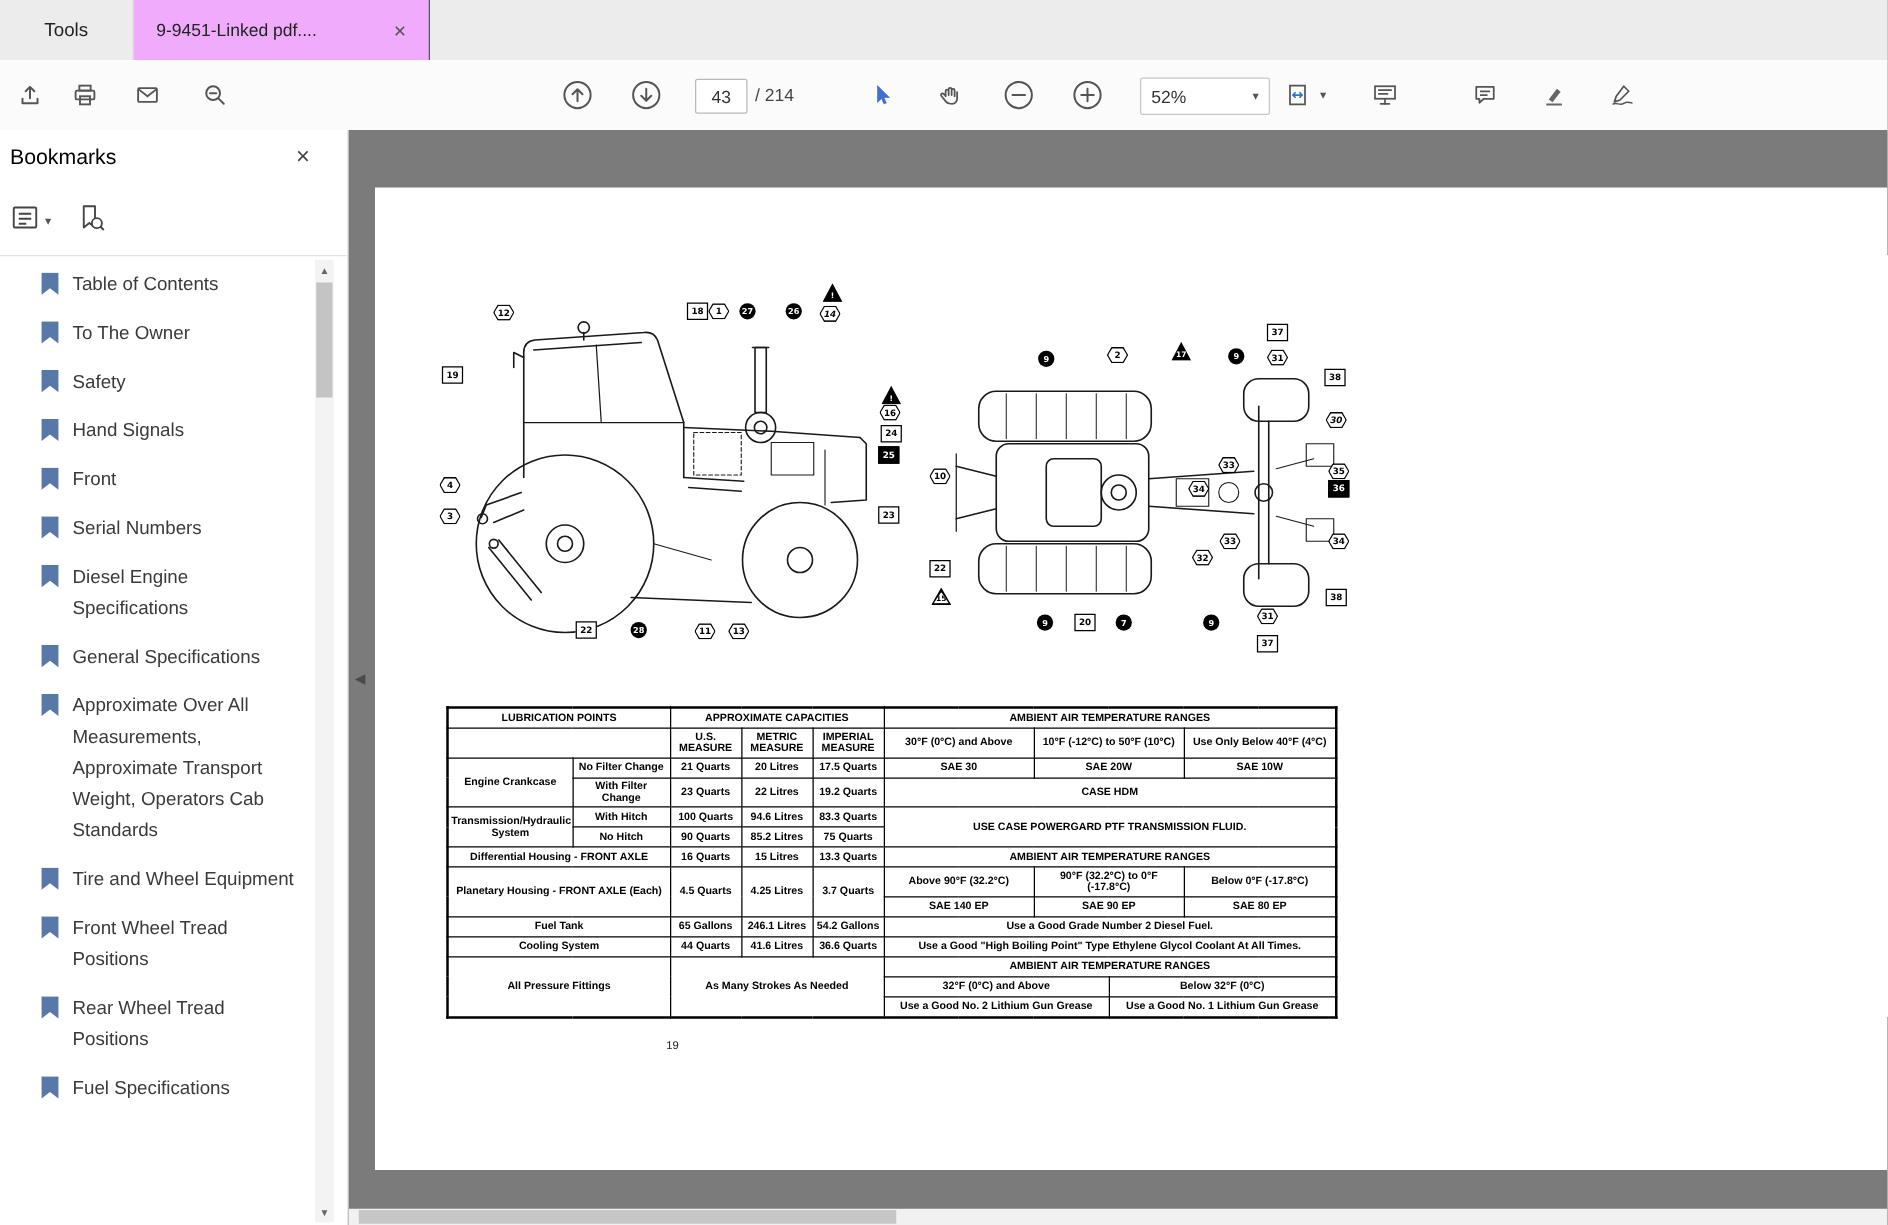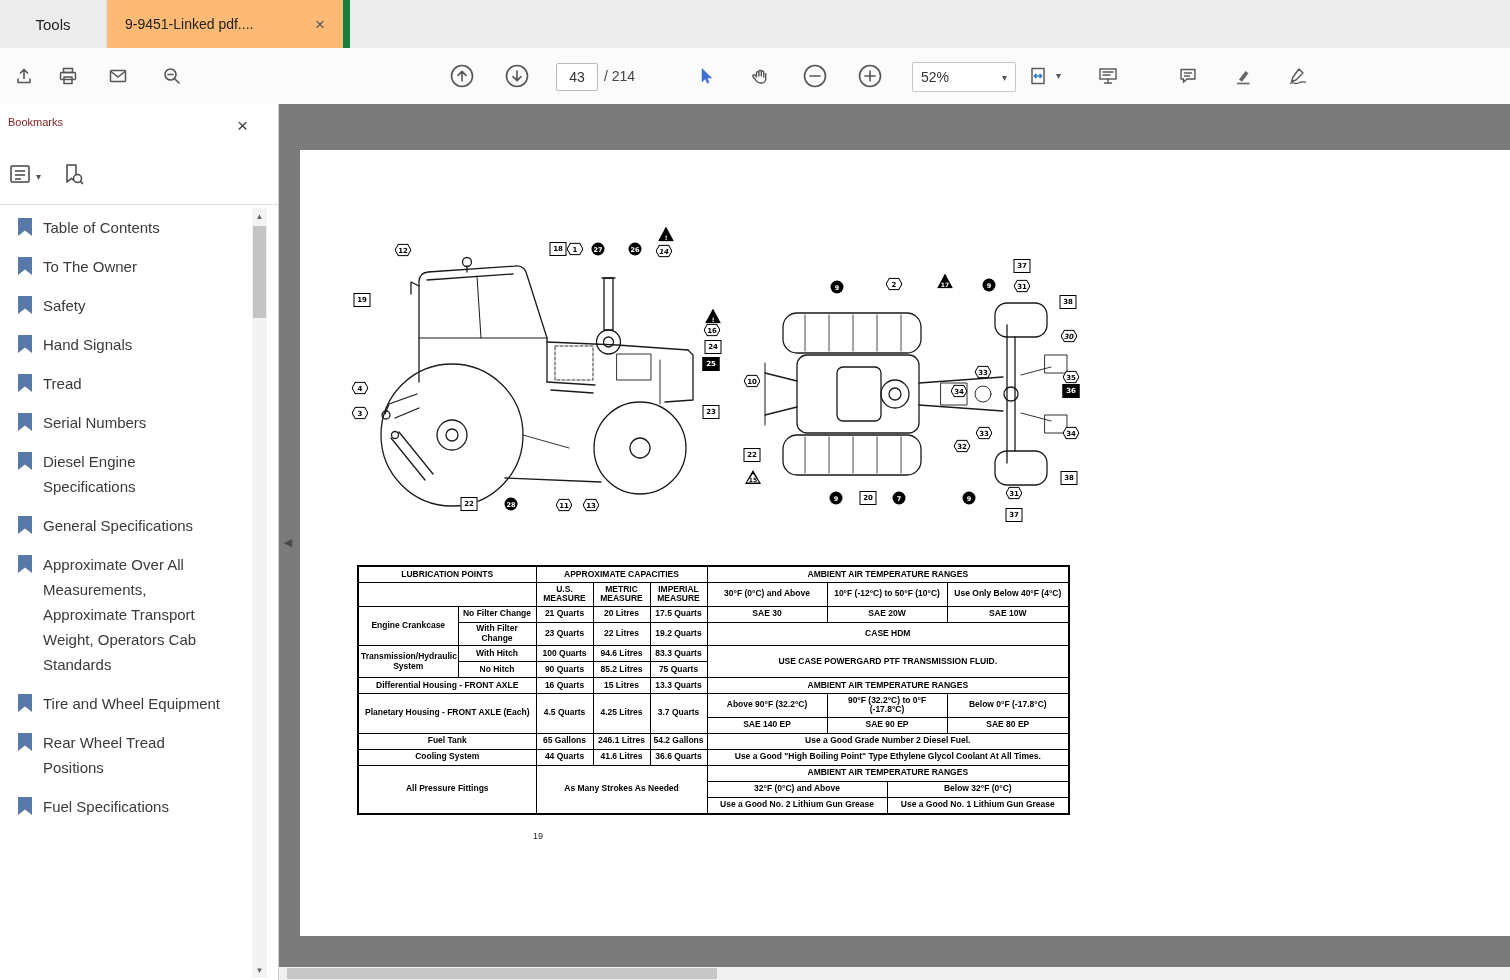--- a/index.html
+++ b/index.html
@@ -4,21 +4,21 @@
 <style>
   html,body{margin:0;padding:0;}
   body{width:1510px;height:980px;overflow:hidden;position:relative;
        font-family:"Liberation Sans",sans-serif;background:#7b7b7b;}
 
   
   .tabbar{position:absolute;top:0;left:0;right:0;height:48px;background:#ececec;
           border-bottom:1px solid #d6d6d6;display:flex;align-items:stretch;}
   .tab{display:flex;align-items:center;padding:0 18px;font-size:15px;color:#222;cursor:pointer;}
   .tab-tools{width:70px;justify-content:center;border-right:1px solid #dcdcdc;}
-  .tab-doc{background:#fdba74;width:200px;font-size:14px;justify-content:space-between;border-right:7px solid #15803d;}
+  .tab-doc{background:#f0abfc;width:200px;font-size:14px;justify-content:space-between;border-right:1px solid #15803d;}
   .tab-close{color:#555;font-size:17px;margin-left:10px;cursor:pointer;line-height:1;}
 
   
   .toolbar{position:absolute;top:48px;left:0;right:0;height:56px;background:#fbfbfb;
            border-bottom:1px solid #d8d8d8;}
   .tbtn{position:absolute;top:12px;width:32px;height:32px;display:flex;align-items:center;
         justify-content:center;cursor:pointer;}
   .tbtn svg{display:block;}
   .pg-input{position:absolute;top:15px;left:556px;width:36px;height:24px;border:1px solid #b9b9b9;
             border-radius:2px;text-align:center;font-size:14px;color:#333;background:#fff;
@@ -26,25 +26,25 @@
   .pg-total{position:absolute;top:20px;left:604px;font-size:14px;color:#444;}
   .zoom-select{position:absolute;top:14px;left:912px;width:86px;height:28px;border:1px solid #c6c6c6;
                border-radius:2px;background:#fff;display:flex;align-items:center;cursor:pointer;
                padding:0 8px;justify-content:space-between;font-size:14px;color:#333;}
   .caret{font-size:10px;color:#555;}
   .mini-caret{position:absolute;top:22px;font-size:10px;color:#555;cursor:pointer;}
 
   
   .sidebar{position:absolute;top:104px;left:0;width:278px;bottom:0;background:#fff;
            border-right:1px solid #cfcfcf;}
-  .sb-title{position:absolute;top:12px;left:8px;font-size:11px;color:#7f1d1d;}
+  .sb-title{position:absolute;top:12px;left:8px;font-size:17px;color:#000000;}
   .sb-close{position:absolute;top:12px;right:30px;font-size:19px;color:#444;cursor:pointer;line-height:1;}
   .sb-tools{position:absolute;top:48px;left:0;right:0;height:52px;border-bottom:1px solid #e2e2e2;}
   .sb-toolbtn{position:absolute;top:10px;display:flex;align-items:center;gap:4px;cursor:pointer;}
-  .bm-list{position:absolute;top:104px;left:0;right:28px;bottom:0;overflow:hidden;}
+  .bm-list{position:absolute;top:104px;left:0;right:28px;bottom:0;overflow:hidden;padding-left:15px;}
   .bm-item{display:flex;align-items:flex-start;gap:11px;padding:7px 0 7px 18px;cursor:pointer;}
   .bm-ribbon{flex:0 0 14px;height:18px;margin-top:3px;background:var(--bookmark-blue,#5878a8);
              clip-path:polygon(0 0,100% 0,100% 100%,50% 70%,0 100%);}
   .bm-label{width:178px;font-size:15px;line-height:25px;color:#3a3a3a;}
   .sb-scrollbar{position:absolute;top:104px;bottom:2px;right:11px;width:15px;background:#f3f3f3;}
   .sb-arrow{position:absolute;left:0;width:15px;height:16px;display:flex;align-items:center;
             justify-content:center;font-size:8px;color:#666;cursor:pointer;}
   .sb-arrow.up{top:0;} .sb-arrow.down{bottom:0;}
   .sb-thumb{position:absolute;left:1px;top:18px;width:13px;height:92px;background:#c4c4c4;cursor:pointer;}
   .panel-collapse{position:absolute;left:282px;top:530px;width:12px;height:24px;display:flex;
@@ -280,41 +280,45 @@
       <div class="bm-item">
         <span class="bm-ribbon"></span>
         <span class="bm-label">Safety</span>
       </div>
       <div class="bm-item">
         <span class="bm-ribbon"></span>
         <span class="bm-label">Hand Signals</span>
       </div>
       <div class="bm-item">
         <span class="bm-ribbon"></span>
-        <span class="bm-label">Tread</span>
+        <span class="bm-label">Front</span>
       </div>
       <div class="bm-item">
         <span class="bm-ribbon"></span>
         <span class="bm-label">Serial Numbers</span>
       </div>
       <div class="bm-item">
         <span class="bm-ribbon"></span>
         <span class="bm-label">Diesel Engine Specifications</span>
       </div>
       <div class="bm-item">
         <span class="bm-ribbon"></span>
         <span class="bm-label">General Specifications</span>
       </div>
       <div class="bm-item">
         <span class="bm-ribbon"></span>
         <span class="bm-label">Approximate Over All Measurements, Approximate Transport Weight, Operators Cab Standards</span>
       </div>
       <div class="bm-item">
         <span class="bm-ribbon"></span>
         <span class="bm-label">Tire and Wheel Equipment</span>
+      </div>
+      <div class="bm-item">
+        <span class="bm-ribbon"></span>
+        <span class="bm-label">Front Wheel Tread Positions</span>
       </div>
       <div class="bm-item">
         <span class="bm-ribbon"></span>
         <span class="bm-label">Rear Wheel Tread Positions</span>
       </div>
       <div class="bm-item">
         <span class="bm-ribbon"></span>
         <span class="bm-label">Fuel Specifications</span>
       </div>
     </div>

